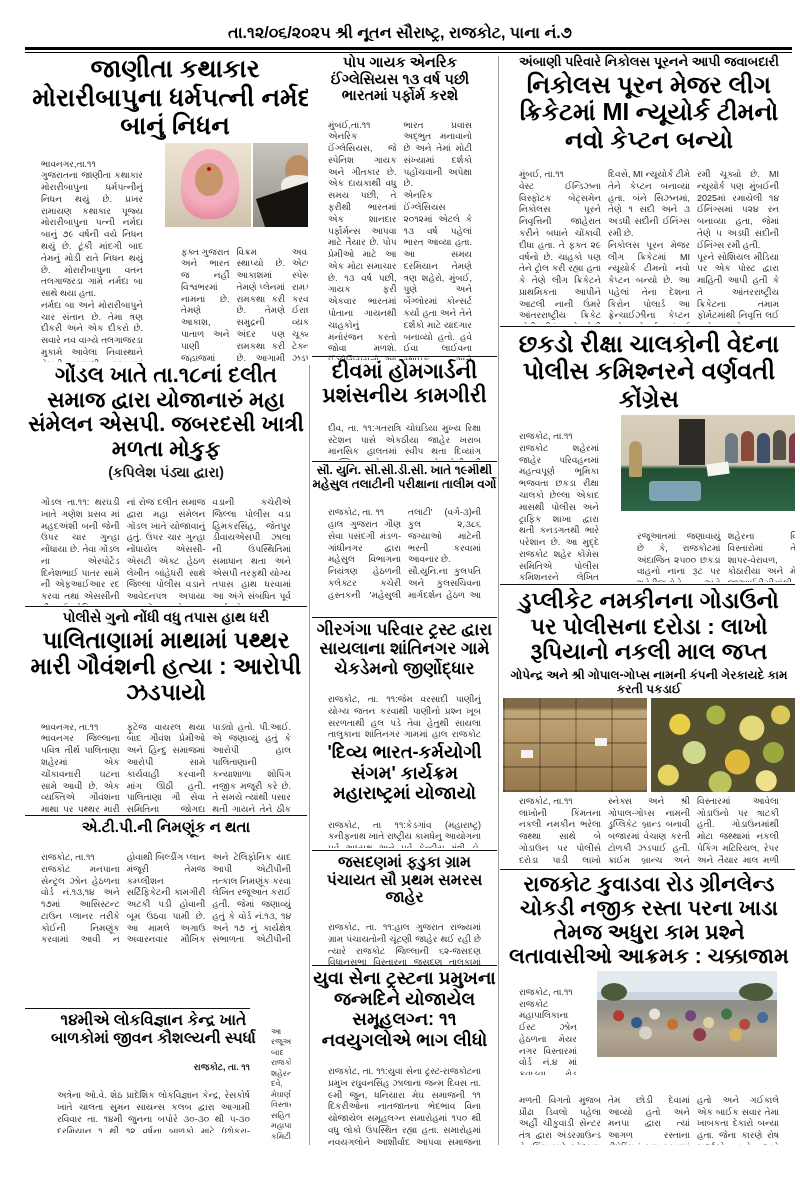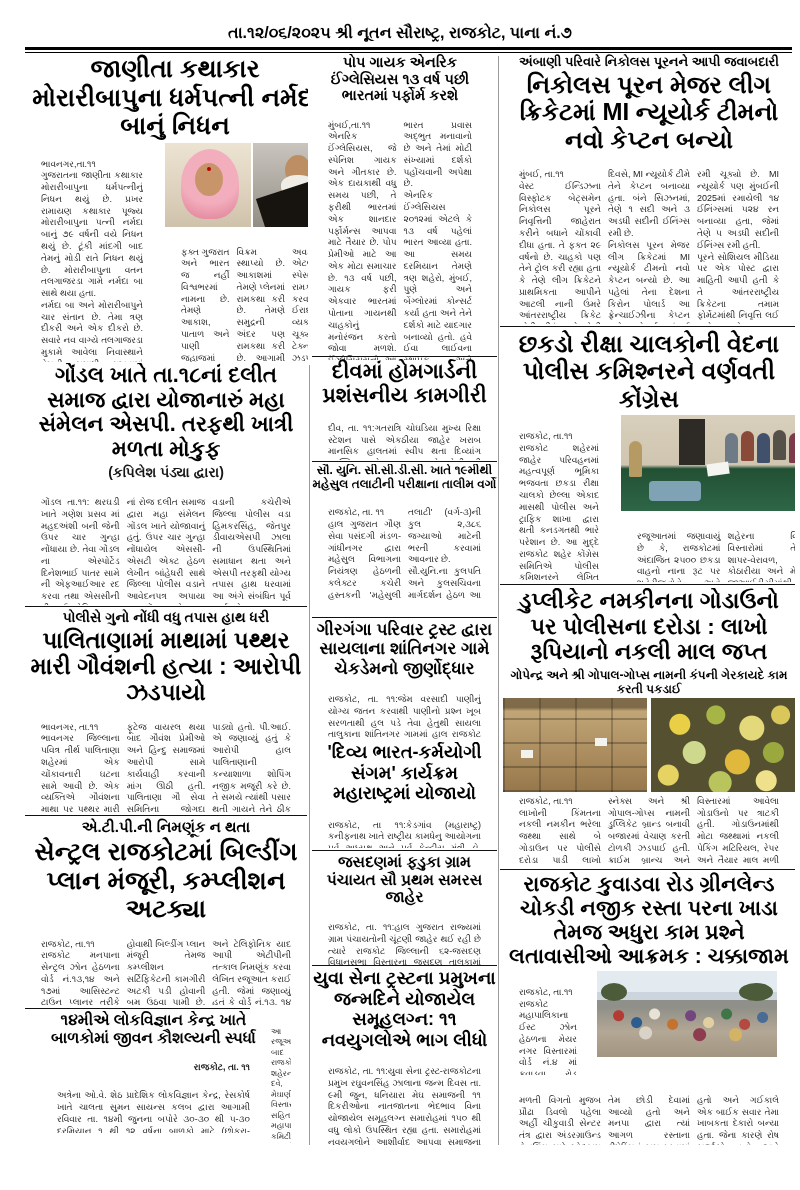--- a/index.html
+++ b/index.html
@@ -144,21 +144,21 @@
           <i class="pp" style="left:184px;top:16px;background:#2f5b4a"></i>
           <i class="abs" style="left:86px;top:48px;width:22px;height:12px;background:#f4f4f0;transform:rotate(-8deg)"></i>
           <i class="abs" style="left:28px;top:66px;width:52px;height:20px;border-radius:4px;background:#7fa3b5"></i>
         </div>
         <p class="body c2" style="height:96px">રજૂઆતમાં જણાવાયું છે કે, રાજકોટમાં અંદાજિત ૨૫૦૦ છકડા વાહનો નાના રૂટ પર શહેરીજનોને અને અનાજના પરિવહનમાં મહત્વના છે. પાર્ટટાઈમ રોજગારી મેળવતા શહેરના વિવિધ વિસ્તારોમાં તેમજ શાપર-વેરાવળ, કોઠારીયા અને મેટોડા જીઆઈડીસીમાંથી કારખાનાનું પરિવહન સંભાળનાર આ છકડાઓ દ્વારા જ થાય છે. હજારો પરિવારો આ રીક્ષાના આધારે પોતાનું જીવન નિર્વાહ ચલાવી રહ્યા છે. છેલ્લા એકાદ માસથી પોલીસ અને ટ્રાફિક પોલીસ દ્વારા છકડા રીક્ષાઓને દાંડિક જાહેર કરી મોટા દંડ ફટકારવામાં આવી રહ્યા છે. જેનાથી નાના છકડા ચાલકોની રોજગારી પર ગંભીર અસર પડી છે. કોંગ્રેસ સમિતિએ આને ખોટી કનડગત ગણાવી છે. જો આ છકડા રીક્ષાઓ બંધ થશે તો રાજકોટના નાના ઉદ્યોગો અને કારખાનાના પરિવહનમાં મુશ્કેલી થશે.</p>
       </div>
     </div>
   </section>
 
   <section class="art" style="left:25px;top:363px;width:282px;height:242px">
-    <h1 class="hl" style="font-size:21.5px">ગોંડલ ખાતે  તા.૧૮નાં દલીત સમાજ દ્વારા યોજાનારું મહા સંમેલન એસપી. તરફથી ખાત્રી મળતા મોકુફ</h1>
+    <h1 class="hl" style="font-size:21.5px">ગોંડલ ખાતે  તા.૧૮નાં દલીત સમાજ દ્વારા યોજાનારું મહા સંમેલન એસપી. જબરદસી ખાત્રી મળતા મોકુફ</h1>
     <p class="byline">(કપિલેશ પંડ્યા દ્વારા)</p>
     <p class="body c3" style="height:166px">ગોંડલ તા.૧૧: થરઘડી ખાતે ગણેશ પ્રસવ માં મહદઅંશી બની જેની ઉપર ચાર ગુન્હા નોંધાયા છે. તેવા ગોંડલ ના એસ્પોર્ટેડ દિનેશભાઈ પાતર સામે ની એફઆઈઆર રદ કરવા તથા એસસીની પીઆઈ.ઓફિસર તથા તાલુકા પીઆઈ પરમાર સામે ગુન્હો દાખલ કરવાની માંગ સાથે આગામી તા.૧૮ નાં રોજ દલીત સમાજ દ્વારા મહા સંમેલન ગોંડલ ખાતે યોજાવાનું હતું. ઉપર ચાર ગુન્હા નોંધાયેલ એસસી-એસટી એક્ટ હેઠળ લેખીત બાંહેધરી સાથે જિલ્લા પોલીસ વડાને આવેદનપત્ર અપાયા બાદ ગોંડલ ખાતે તા.૧૮ નાં દલીત સંમેલન નું આયોજન કરાયુ હતું. પરંતુ જેતપુર વિભાગીય પોલીસ વડાની કચેરીએ જિલ્લા પોલીસ વડા હિમકરસિંહ, જેતપુર ડીવાયએસપી ઝાલા ની ઉપસ્થિતિમાં સમાધાન થતા અને એસપી તરફથી યોગ્ય તપાસ હાથ ધરવામાં આ અંગે સંબંધિત પૂર્વ કાર્યકરો દરમ્યાન તમામ પુરાવા તથા સાક્ષીઓનાં નિવેદન તારીખ પ્રી ઉપલા કચેરામાં આવી રહેછે. દિનેશભાઈ વિરૂદ્ધ નાં ગુન્હામાં તપાસ ચાલુ સ્થિતી માં છે. તે પૂર્ણ થતા જ જરૂરી પગલા લેવાશે. તપાસ સંપૂર્ણ નિષ્પક્ષ રહેશે તેવી ખાત્રી મળતા મહા સંમેલન મોકુફ રખાયું હોવાનું જાણવા મળેલ છે.</p>
   </section>
 
   <section class="art" style="left:312px;top:359px;width:185px;height:101px">
     <h2 class="hl" style="font-size:21px">દીવમાં  હોમગાર્ડની પ્રશંસનીય કામગીરી</h2>
     <p class="body" style="height:48px">દીવ, તા. ૧૧:ગતરાત્રિ ચોઘડિયા મુખ્ય રિક્ષા સ્ટેશન પાસે એકઠીયા જાહેર ખરાબ માનસિક હાલતમાં સ્વીપ થતા દિવ્યાંગ વ્યક્તિ, ત્યારે જ આ સ્થળે પોલીસની પીસીઆર વાન આવી પહોંચતા હોમગાર્ડ જવાનોએ મદદ કરી અને દીવ ફરવા આવેલ આ વ્યક્તિને પીસીઆર વાનમાં બેસાડી સારવાર અર્થે હોસ્પિટલ ખસેડી અને ત્યારબાદ સ્વજનો સુધી પહોંચાડ્યા હતા. હોમગાર્ડ જવાનોની આ કામગીરીની પ્રશંસા કરાઈ હતી.</p>
   </section>
 
   <section class="art" style="left:312px;top:464px;width:185px;height:140px">
@@ -195,21 +195,20 @@
   </section>
 
   <section class="art" style="left:312px;top:742px;width:185px;height:106px">
     <h2 class="hl" style="font-size:18px">'દિવ્ય ભારત-કર્મયોગી સંગમ' કાર્યક્રમ મહારાષ્ટ્રમાં યોજાયો</h2>
     <p class="body" style="height:54px">રાજકોટ, તા ૧૧:કેડગાંવ (મહારાષ્ટ્ર) કનીફનાથ ખાતે રાષ્ટ્રીય કામધેનુ આયોગના પૂર્વ અધ્યક્ષ અને પૂર્વ કેન્દ્રીય મંત્રી ડો. વલ્લભ કથીરિયાની અતિથિ ઉપસ્થિતિમાં 'દિવ્ય ભારત-કર્મયોગી સંગમ' કાર્યક્રમનું આયોજન કરવામાં આવ્યું હતું. જેમાં ડો. કથીરિયાએ પ્રેરક સંબોધન કર્યું હતું.
 સમગ્ર આયોજન દરમિયાન વિજ્ઞાન, આરોગ્ય, ગ્રામ્ય સંસ્કૃતિ, નદી-જળ સંરક્ષણ, દેશી ગાયોની ઓલાદ સુધારણા, ગૌમય ઉત્પાદનોની ઉપયોગિતા, ગોબર આધારિત પ્રાકૃતિક ખેતી, કૃષિ આત્મનિર્ભરતા જેવા મહત્વના વિષયો પર ડિસ્કશન ચર્ચાઓ થઈ હતી.</p>
   </section>
 
   <section class="art" style="left:25px;top:818px;width:282px;height:187px">
     <p class="kicker" style="font-size:15px">એ.ટી.પી.ની નિમણૂંક ન થતા</p>
-    <h1 class="hl" style="font-size:25px">સેન્ટ્રલ રાજકોટમાં બિલ્ડીંગ પ્લાન મંજૂરી, કમ્પ્લીશન અટક્યા</h1>
     <p class="body c3" style="height:98px">રાજકોટ, તા.૧૧
 રાજકોટ મનપાના સેન્ટ્રલ ઝોન હેઠળના વોર્ડ નં.૧૩,૧૪ અને ૧૭માં આસિસ્ટન્ટ ટાઉન પ્લાનર તરીકે કોઈની નિમણૂંક કરવામાં આવી ન હોવાથી બિલ્ડીંગ પ્લાન મંજૂરી તેમજ કમ્પ્લીશન સર્ટિફિકેટની કામગીરી અટકી પડી હોવાની બૂમ ઉઠવા પામી છે. આ મામલે અગાઉ અવારનવાર મૌખિક અને ટેલિફોનિક યાદ આપી એટીપીની તત્કાલ નિમણૂંક કરવા લેખિત રજૂઆત કરાઈ હતી. જેમાં જણાવ્યું હતું કે વોર્ડ નં.૧૩, ૧૪ અને ૧૭ નું કાર્યક્ષેત્ર સંભાળતા એટીપીની જગ્યા ખાલી હોવાથી આર્કિટેક્ટ અને ઈજનેરોના કામો ખોરંભે પડ્યા છે. છેલ્લા ઘણા સમયથી જગ્યા ખાલી હોય ટાઉન પ્લાનિંગ શાખામાં આ વિસ્તારના ડેવલપર્સની ફાઈલોની મંજૂરી, કમ્પ્લીશન, રિવીઝન જેવા કામો બાકી બોલાવવામાં આવે છે પરંતુ નિયત સમયમાં કામ થતું નથી. જેથી તાત્કાલિક આ જગ્યાએ સક્ષમ અધિકારીની નિમણૂંક કરવા માગણી કરાઈ છે. રજૂઆતની નકલ ગુજરાત સરકારના મુખ્યમંત્રી તથા શહેરી વિકાસ વિભાગને પણ મોકલાઈ છે.</p>
   </section>
 
   <section class="art" style="left:312px;top:853px;width:185px;height:112px">
     <h2 class="hl" style="font-size:15.5px">જસદણમાં ફડુકા ગ્રામ પંચાયત સૌ પ્રથમ સમરસ જાહેર</h2>
     <p class="body" style="height:72px">રાજકોટ, તા. ૧૧:હાલ ગુજરાત રાજ્યમાં ગ્રામ પંચાયતોની ચૂંટણી જાહેર થઈ રહી છે ત્યારે રાજકોટ જિલ્લાની ૬૨-જસદણ વિધાનસભા વિસ્તારના જસદણ તાલુકામાં ૩૦ ગ્રામ પંચાયતની ચૂંટણીમાં સૌ પ્રથમ ફડુક ગ્રામ પંચાયત સમરસ બનતા ગામમાં હર્ષની લાગણી ફેલાઈ છે. આ ગ્રામ પંચાયતને સમરસ બનાવવામાં ગામના મુખ્ય આગેવાનો રાજકોટ જિલ્લા ભાજપ મહામંત્રી હંસ હેરભાની કુશળ રાજનીતિ અને સૂઝબુઝ સાથે ગ્રામ ખેડૂતી, ગેંદા ભરવાડ, ભગા ડાંગર, કરશન અરીઢાલીયા સહિતના ગામના અગ્રણીઓનો સહિયારો પ્રયાસ રહ્યો છે.</p>
   </section>
 
   <section class="art" style="left:312px;top:968px;width:185px;height:177px">

